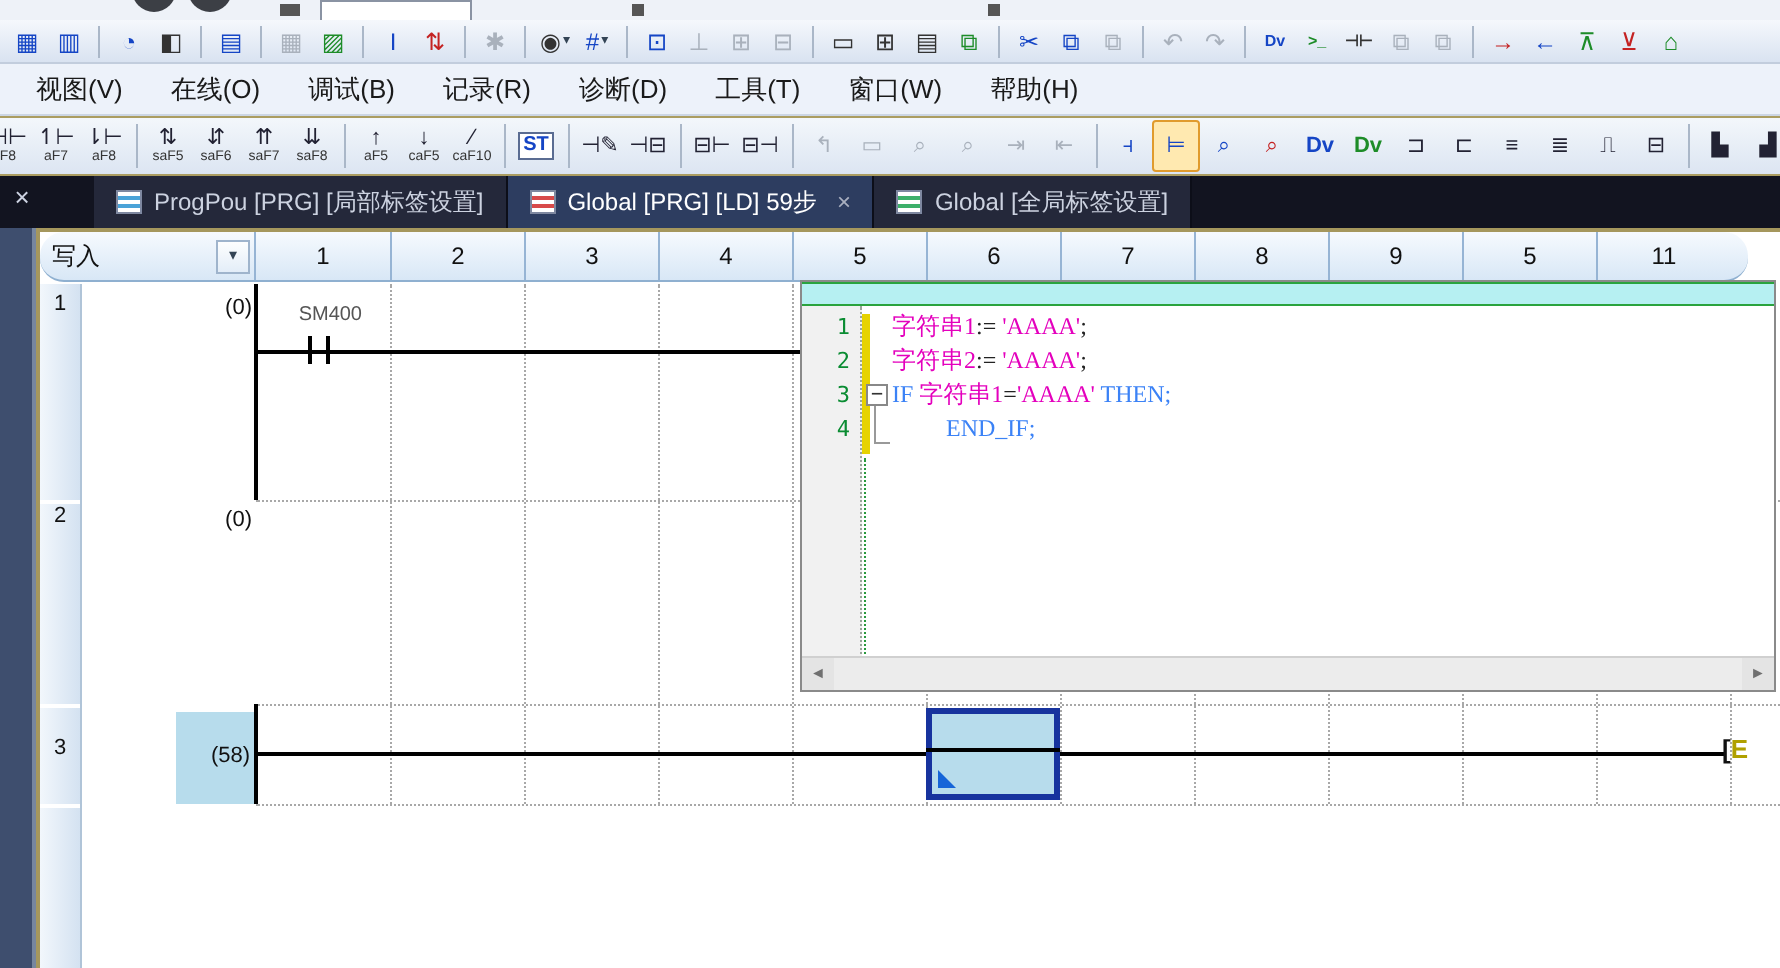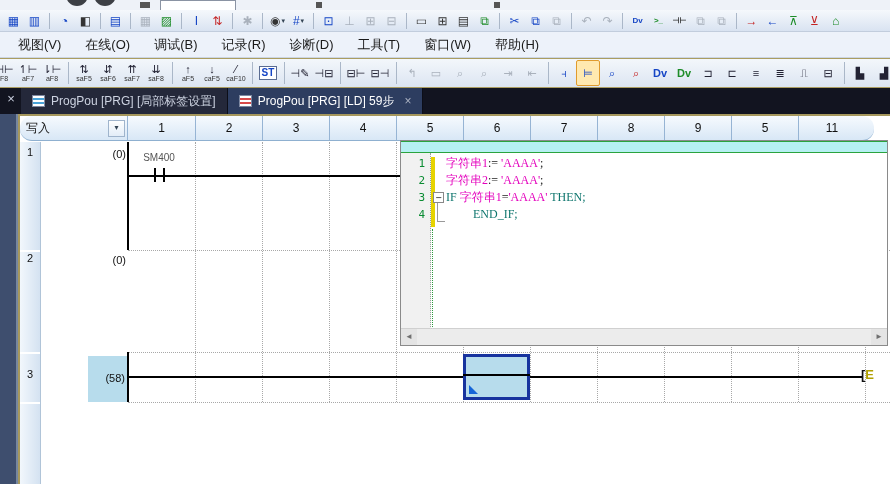--- a/index.html
+++ b/index.html
@@ -29,21 +29,21 @@
   .tb2i.sp{margin-left:8px;position:relative;}
   .tb2i.sp::before{content:"";position:absolute;left:-4px;top:2px;bottom:2px;width:1px;background:#aab7c8;}
   .tb2i.dis{color:#a9b1bc;} .tb2i.dis .lbl{color:#a9b1bc;}
   .tb2i.blue{color:#1545c5;} .tb2i.green{color:#1d8c28;} .tb2i.red{color:#c42222;}
   .tb2i.boxed .sym{border:1px solid #5a6c92;padding:0 2px;color:#1545c5;font-weight:bold;font-size:10px;background:#fff;}
   .tb2i.hl{background:#ffe9b0;border:1px solid #e09b2d;box-sizing:border-box;}
   
   .tabbar{position:absolute;left:0;top:88px;width:890px;height:26px;background:#121420;display:flex;align-items:stretch;}
   .dockx{position:absolute;left:3px;top:3px;width:16px;height:16px;color:#cdd3e2;font-size:13px;text-align:center;line-height:16px;}
   .dockx::before{content:"×";}
-  .tabs{display:flex;margin-left:6px;padding-left:15px;}
+  .tabs{display:flex;margin-left:32px;padding-left:15px;}
   .tab{display:flex;align-items:center;gap:6px;padding:0 11px;font-size:12px;color:#ccd2e0;background:#24283a;border-right:1px solid #0c0e18;}
   .tab.active{background:#2d3d60;color:#ffffff;}
   .tabicon{width:13px;height:12px;border:1px solid #7e88a0;box-sizing:border-box;background:#fff;flex:none;}
   .tab.i-blue .tabicon{background:repeating-linear-gradient(to bottom,#ffffff 0 2px,#4aa3d8 2px 4px);}
   .tab.i-red .tabicon{background:repeating-linear-gradient(to bottom,#ffffff 0 2px,#d84a4a 2px 4px);}
   .tab.i-green .tabicon{background:repeating-linear-gradient(to bottom,#ffffff 0 2px,#3db06a 2px 4px);}
   .tclose{color:#aab0c0;font-size:12px;margin-left:4px;}
   .tclose::before{content:"×";}
   
   .main{position:absolute;left:0;top:114px;width:890px;height:370px;}
@@ -62,42 +62,42 @@
   .rowsep{position:absolute;left:0;width:20px;height:2px;background:#fff;}
   .stepnum{position:absolute;width:38px;text-align:right;font-size:11px;color:#111;}
   .stephl{position:absolute;left:68px;top:240px;width:40px;height:46px;background:#b7dcec;font-size:11px;color:#111;text-align:right;line-height:44px;padding-right:3px;box-sizing:border-box;}
   
   .vl{position:absolute;top:26px;height:260px;width:0;border-left:1px dotted #a8a8a8;}
   .hgl{position:absolute;left:108px;right:0;height:0;border-top:1px dotted #a8a8a8;}
   
   .rail{position:absolute;width:2px;background:#000;}
   .wire{position:absolute;height:2px;background:#000;}
   .cbar{position:absolute;width:2px;height:14px;background:#000;}
-  .clabel{position:absolute;font-size:10px;color:#555;width:44px;text-align:center;}
+  .clabel{position:absolute;font-size:10px;color:#555;width:44px;text-align:right;}
   .endtxt{position:absolute;left:841px;top:251px;font-size:13px;font-weight:bold;}
   .endtxt .br{color:#111;} .endtxt .lt{color:#b0a000;}
   
   .selcell{position:absolute;left:443px;top:238px;width:67px;height:46px;background:#b7dcec;border:3px solid #17339e;box-sizing:border-box;z-index:3;}
   .selcell::after{content:"";position:absolute;left:-3px;right:-3px;top:17px;height:2px;background:#000;}
   .selcursor{position:absolute;left:3px;bottom:3px;width:0;height:0;border-left:9px solid #1565d8;border-top:9px solid transparent;}
   
   .stbox{position:absolute;left:380px;top:24px;width:488px;height:206px;background:#fff;border:1px solid #8a8a8a;box-sizing:border-box;z-index:5;}
   .sthead{position:absolute;left:0;right:0;top:0;height:12px;background:#b6f0f2;border-bottom:1px solid #2aa33e;border-top:1px solid #2aa33e;box-sizing:border-box;}
   .stgutter{position:absolute;left:0;top:12px;bottom:16px;width:30px;background:#f1f1f1;border-right:1px dotted #9aa59a;box-sizing:border-box;}
   .styellow{position:absolute;left:30px;top:16px;width:4px;height:70px;background:#e6d300;z-index:2;}
   .stgreendot{position:absolute;left:31px;top:88px;bottom:18px;width:0;border-left:1px dotted #2a9a3e;}
   .stlines{position:absolute;left:0;right:0;top:14px;z-index:3;}
   .st-line{height:17px;display:flex;align-items:center;font-family:"DejaVu Sans Mono",monospace;font-size:12px;}
   .st-num{width:24px;text-align:right;padding-right:8px;color:#0a8c32;font-size:11px;flex:none;}
   .st-fold{width:11px;height:11px;border:1px solid #888;background:#fff;font-size:10px;line-height:9px;text-align:center;color:#333;box-sizing:border-box;margin-right:2px;flex:none;}
   .st-fold::before{content:"−";}
   .st-code{padding-left:13px;white-space:pre;font-family:Liberation Serif, serif;}
   .st-line.has-fold .st-code{padding-left:0;}
   .st-line.ind .st-code{padding-left:40px;}
-  .tk-p{color:#e400bd;} .tk-n{color:#222;} .tk-k{color:#0f766e;}
+  .tk-p{color:#e400bd;} .tk-n{color:#222;} .tk-k{color:#3b82f6;}
   .stbracket{position:absolute;left:36px;top:58px;width:7px;height:22px;border-left:1px solid #999;border-bottom:1px solid #999;z-index:1;}
   .st-hscroll{position:absolute;left:0;right:0;bottom:0;height:16px;background:#ececec;border-top:1px solid #d0d0d0;display:flex;align-items:center;}
   .sarrow{width:16px;height:16px;text-align:center;font-size:8px;color:#707070;line-height:16px;background:#e4e4e4;}
   .sarrow.l::before{content:"◄";} .sarrow.r::before{content:"►";margin-left:auto;}
   .sarrow.r{margin-left:auto;}
 </style>
 </head>
 <body>
 
 <div id="screen">
@@ -306,22 +306,27 @@
   <div class="tabbar">
     <span class="dockx"></span>
     <div class="tabs">
       <div class="tab i-blue">
           <span class="tabicon"></span>
           <span class="tlabel">ProgPou [PRG] [局部标签设置]</span>
 
         </div>
         <div class="tab i-red active">
           <span class="tabicon"></span>
-          <span class="tlabel">ProgPou [PRG] [LD] 59步</span>
+          <span class="tlabel">Global [PRG] [LD] 59步</span>
           <span class="tclose"></span>
+        </div>
+        <div class="tab i-green">
+          <span class="tabicon"></span>
+          <span class="tlabel">Global [全局标签设置]</span>
+
         </div>
     </div>
   </div>
 
   <div class="main">
     <div class="dockstrip"></div>
 
     <div class="ladder">
 
       <div class="lhead">

